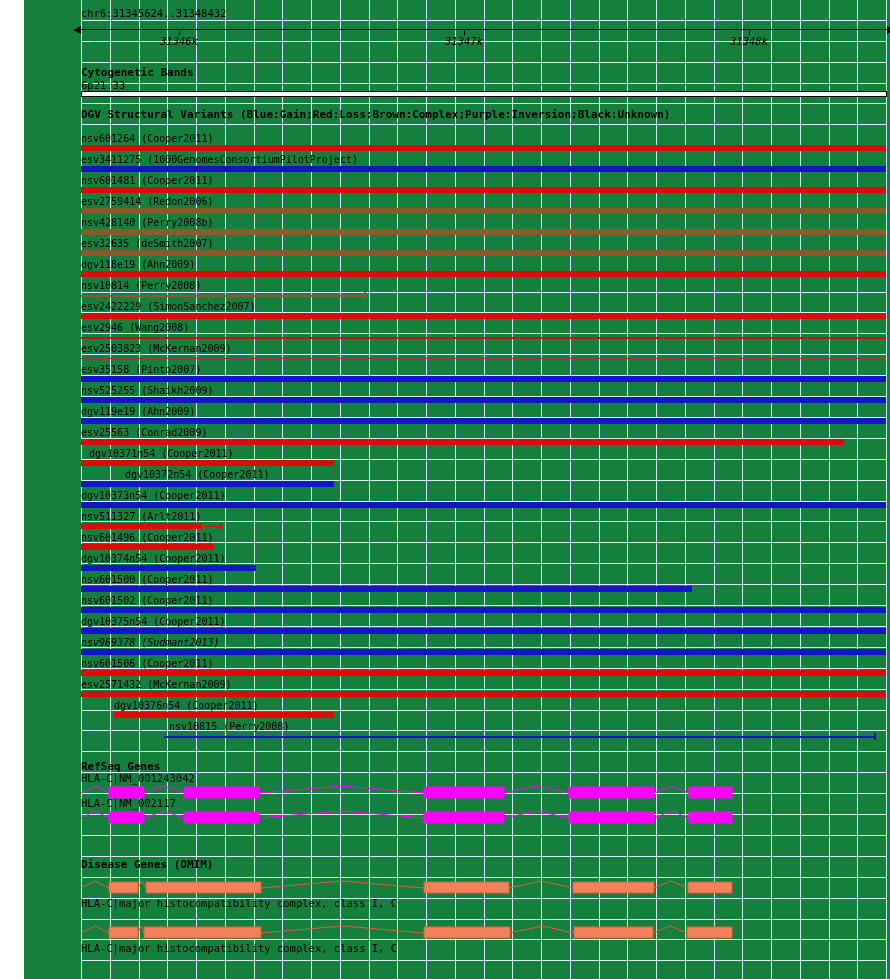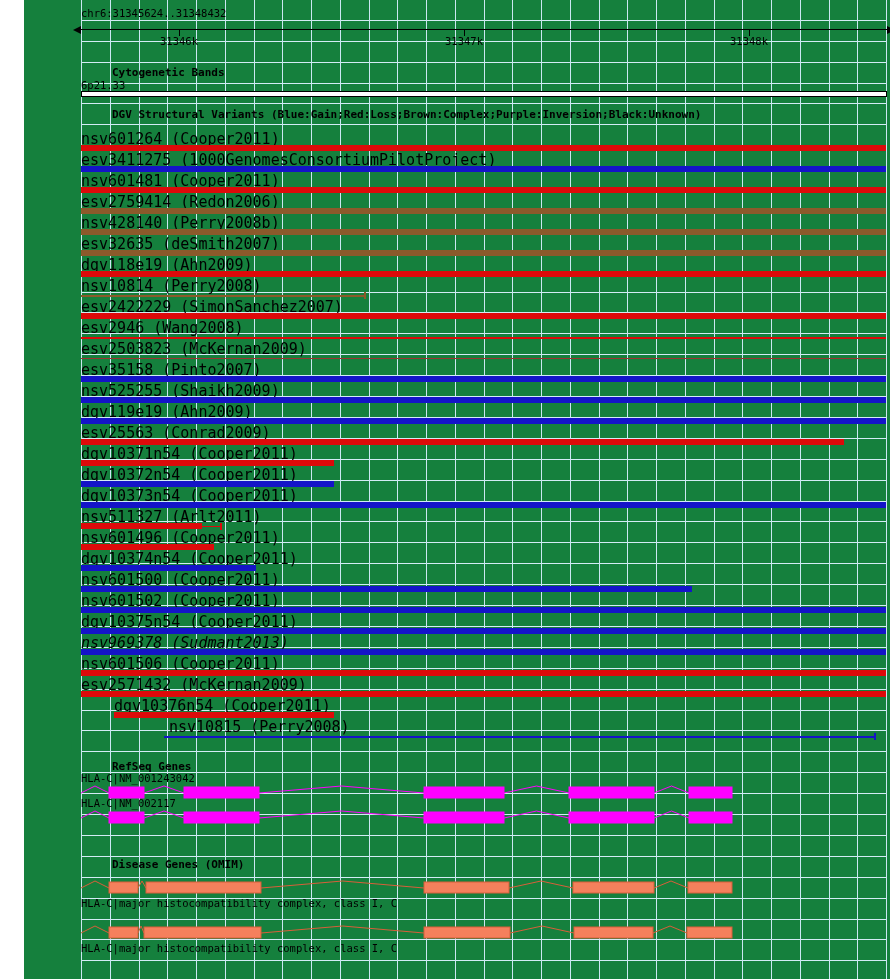--- a/index.html
+++ b/index.html
@@ -12,36 +12,36 @@
   #stage { position:absolute; left:0; top:0; width:890px; height:979px; overflow:hidden; background:#15803d;margin-left:24px; }
 
   .grid {
     position:absolute; left:57px; top:0; width:806px; height:979px;
     background-image:
       repeating-linear-gradient(to right, #cbe7f2 0 1px, transparent 1px 28.75px),
       repeating-linear-gradient(to bottom, transparent 0 19.9px, #d3ecf5 19.9px 20.9px);
     pointer-events:none;
   }
 
-  .hdr { position:absolute; font-size:11px; font-weight:bold; white-space:pre; z-index:2;padding-left:31px; }
+  .hdr { position:absolute; font-size:11px; font-weight:bold; white-space:pre; z-index:2; }
   .txt { position:absolute; font-size:10.5px; white-space:pre; z-index:2; }
 
   .ruler-line { position:absolute; left:57px; top:29px; width:806px; height:0; border-top:1px solid #000; z-index:2; }
   .arrow { position:absolute; top:26px; width:0; height:0; border-top:4px solid transparent; border-bottom:4px solid transparent; z-index:2; }
   .arrow.left  { left:49px;  border-right:8px solid #000; }
   .arrow.right { left:863px; border-left:8px solid #000; }
-  #ruler-ticks { position:absolute; left:57px; top:30px; width:692px; height:20px; z-index:2; }
+  #ruler-ticks { position:absolute; left:57px; top:30px; width:692px; height:20px; z-index:2;font-style:italic; }
   .tickline { position:absolute; top:0; width:1px; height:6px; background:#000; }
   .ticklabel { position:absolute; top:5px; width:60px; margin-left:-30px; text-align:center; font-size:10.5px; white-space:pre; }
 
   .band-rect { position:absolute; left:57px; top:91px; width:806px; height:6px; background:#fff; border:1px solid #000; z-index:2; }
 
   #dgv-track { position:absolute; left:57px; top:133px; width:806px; z-index:2; }
   .vrow { position:relative; height:21px; }
-  .vlabel { position:absolute; top:0; font-size:15px; line-height:12px; white-space:pre; }
+  .vlabel { position:absolute; top:0; font-size:10px; line-height:12px; white-space:pre; }
   .vbar { position:absolute; }
   .vwhisk { position:absolute; height:1px; top:15px; }
   .vtick { position:absolute; width:2px; height:7px; top:12px; }
 
   .gene-block { position:absolute; left:57px; width:700px; z-index:2; }
   .gene-label { position:absolute; left:0; font-size:10.5px; line-height:13px; white-space:pre; }
   .gene-glyph { position:absolute; left:0; width:806px; height:17px; }
   .gene-glyph svg { display:block; }
 </style>
 </head>
@@ -125,25 +125,25 @@
       </div>
       <div class="vrow">
         <div class="vlabel" style="left: 0px;">dgv119e19 (Ahn2009)</div>
         <div class="vbar" style="left: 0px; width: 805px; height: 6px; top: 12px; background: rgb(20, 20, 200);"></div>
       </div>
       <div class="vrow">
         <div class="vlabel" style="left: 0px;">esv25563 (Conrad2009)</div>
         <div class="vbar" style="left: 0px; width: 763px; height: 6px; top: 12px; background: rgb(221, 10, 10);"></div>
       </div>
       <div class="vrow">
-        <div class="vlabel" style="left: 0px;">dgv10371n54 (Cooper2011)</div>
+        <div class="vlabel" style="left: 0px; padding-left: 8px;">dgv10371n54 (Cooper2011)</div>
         <div class="vbar" style="left: 0px; width: 253px; height: 6px; top: 12px; background: rgb(221, 10, 10);"></div>
       </div>
       <div class="vrow">
-        <div class="vlabel" style="left: 0px;">dgv10372n54 (Cooper2011)</div>
+        <div class="vlabel" style="left: 0px; padding-left: 44px;">dgv10372n54 (Cooper2011)</div>
         <div class="vbar" style="left: 0px; width: 253px; height: 6px; top: 12px; background: rgb(20, 20, 200);"></div>
       </div>
       <div class="vrow">
         <div class="vlabel" style="left: 0px;">dgv10373n54 (Cooper2011)</div>
         <div class="vbar" style="left: 0px; width: 805px; height: 6px; top: 12px; background: rgb(20, 20, 200);"></div>
       </div>
       <div class="vrow">
         <div class="vlabel" style="left: 0px;">nsv511327 (Arlt2011)</div>
         <div class="vbar" style="left: 0px; width: 121px; height: 6px; top: 12px; background: rgb(221, 10, 10);"></div>
         <div class="vwhisk" style="left: 121px; width: 18px; background: rgb(221, 10, 10);"></div>

